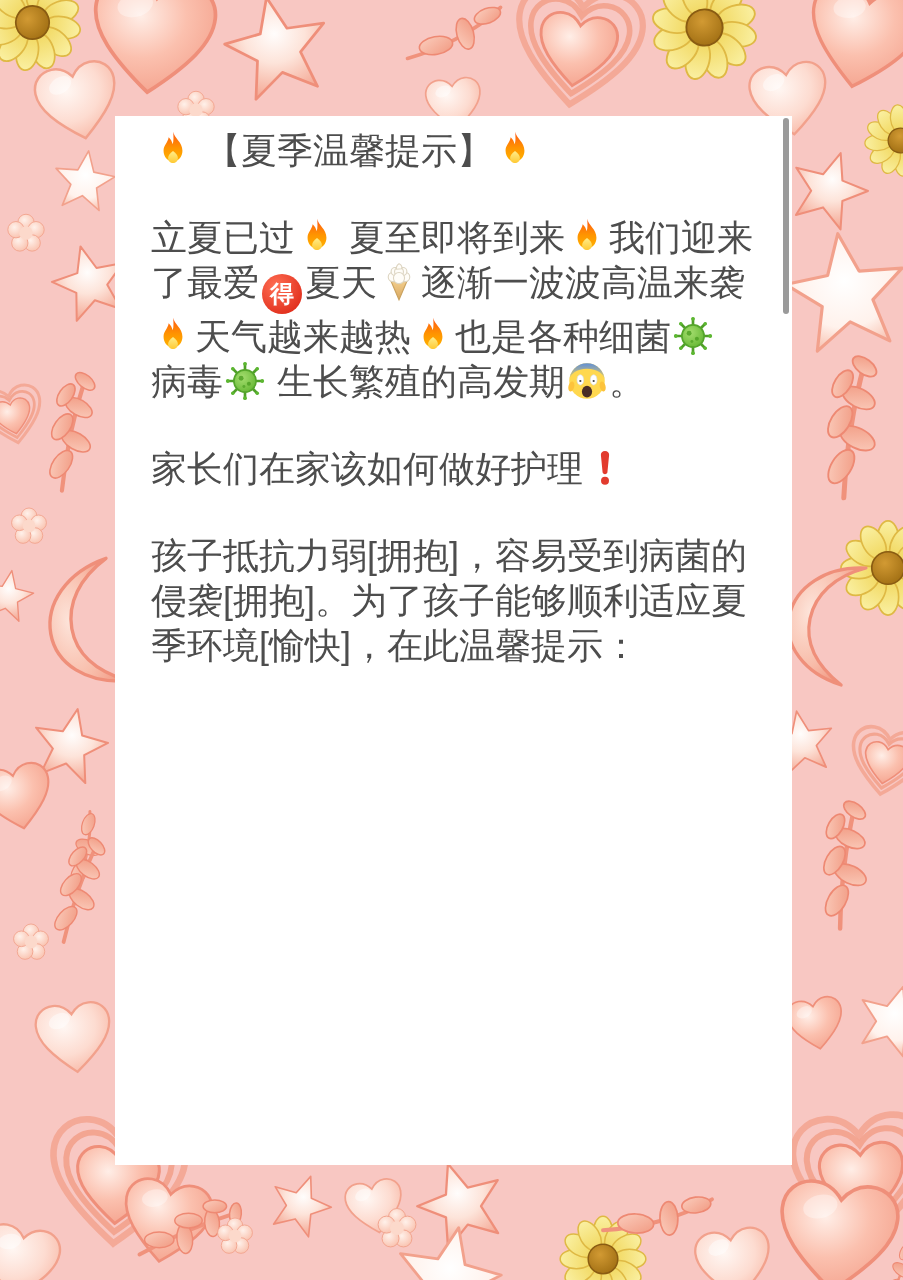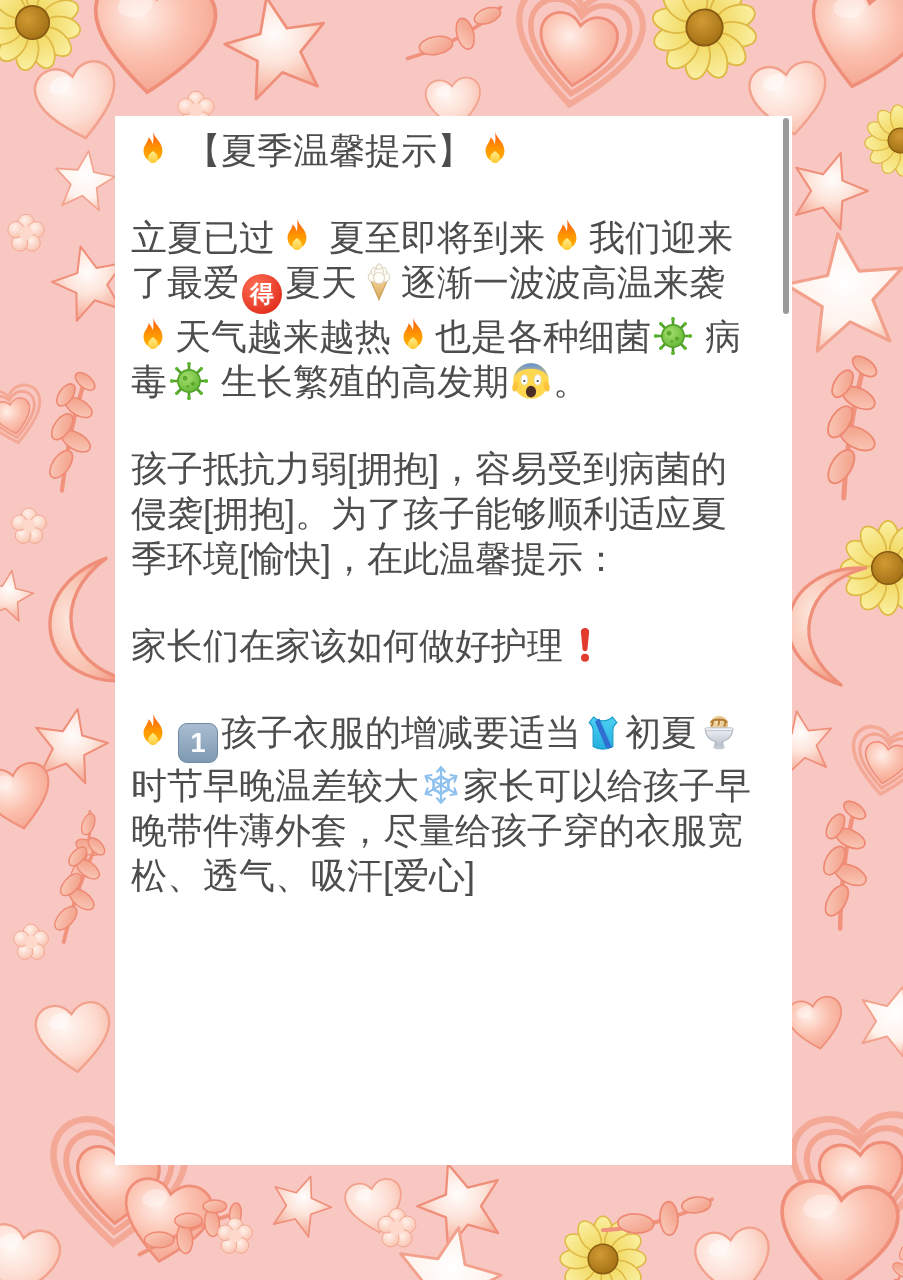--- a/index.html
+++ b/index.html
@@ -6,21 +6,21 @@
   body{
     width:903px;height:1280px;position:relative;overflow:hidden;
     background:var(--bg,#f8c7c2);
     font-family:"Liberation Sans","DejaVu Sans",sans-serif;
   }
   #deco{position:absolute;left:0;top:0;width:903px;height:1280px;}
   .card{
     position:absolute;left:115px;top:116px;width:677px;height:1049px;
     background:var(--card,#ffffff);
     box-sizing:border-box;
-    padding:12px 36px 0 16px;
+    padding:12px 36px 0 36px;
   }
   .scroll-thumb{
     position:absolute;right:3px;top:2px;width:6px;height:196px;
     background:var(--scrollbar,#9a9a9a);border-radius:3px;
   }
   .para{
     font-size:36px;line-height:45px;color:var(--text,#4d4d4d);
     margin:42px 0 0 0;letter-spacing:0;word-break:break-all;
   }
   .para.title{margin-top:0;}
@@ -362,26 +362,17 @@
         <use href="#emo-fire"></use>
       </svg>天气越来越热<svg class="emo" viewBox="0 0 36 36">
         <use href="#emo-fire"></use>
       </svg>也是各种细菌<svg class="emo" viewBox="0 0 36 36">
         <use href="#emo-virus"></use>
       </svg> 病毒<svg class="emo" viewBox="0 0 36 36">
         <use href="#emo-virus"></use>
       </svg> 生长繁殖的高发期<svg class="emo" viewBox="0 0 36 36">
         <use href="#emo-scream"></use>
       </svg>。</div>
-  <div class="para">孩子抵抗力弱[拥抱]，容易受到病菌的侵袭[拥抱]。为了孩子能够顺利适应夏季环境[愉快]，在此温馨提示：</div>
   <div class="para">家长们在家该如何做好护理<svg class="emo" viewBox="0 0 36 36">
         <use href="#emo-exc"></use>
       </svg></div>
-  <div class="para"><svg class="emo" viewBox="0 0 36 36">
-        <use href="#emo-fire"></use>
-      </svg><span class="keycap">1</span>孩子衣服的增减要适当<svg class="emo" viewBox="0 0 36 36">
-        <use href="#emo-shirt"></use>
-      </svg>初夏<svg class="emo" viewBox="0 0 36 36">
-        <use href="#emo-icecream"></use>
-      </svg>时节早晚温差较大<svg class="emo" viewBox="0 0 36 36">
-        <use href="#emo-snow"></use>
-      </svg>家长可以给孩子早晚带件薄外套，尽量给孩子穿的衣服宽松、透气、吸汗[爱心]</div>
+  <div class="para">孩子抵抗力弱[拥抱]，容易受到病菌的侵袭[拥抱]。为了孩子能够顺利适应夏季环境[愉快]，在此温馨提示：</div>
 </div>
 
 </body></html>

